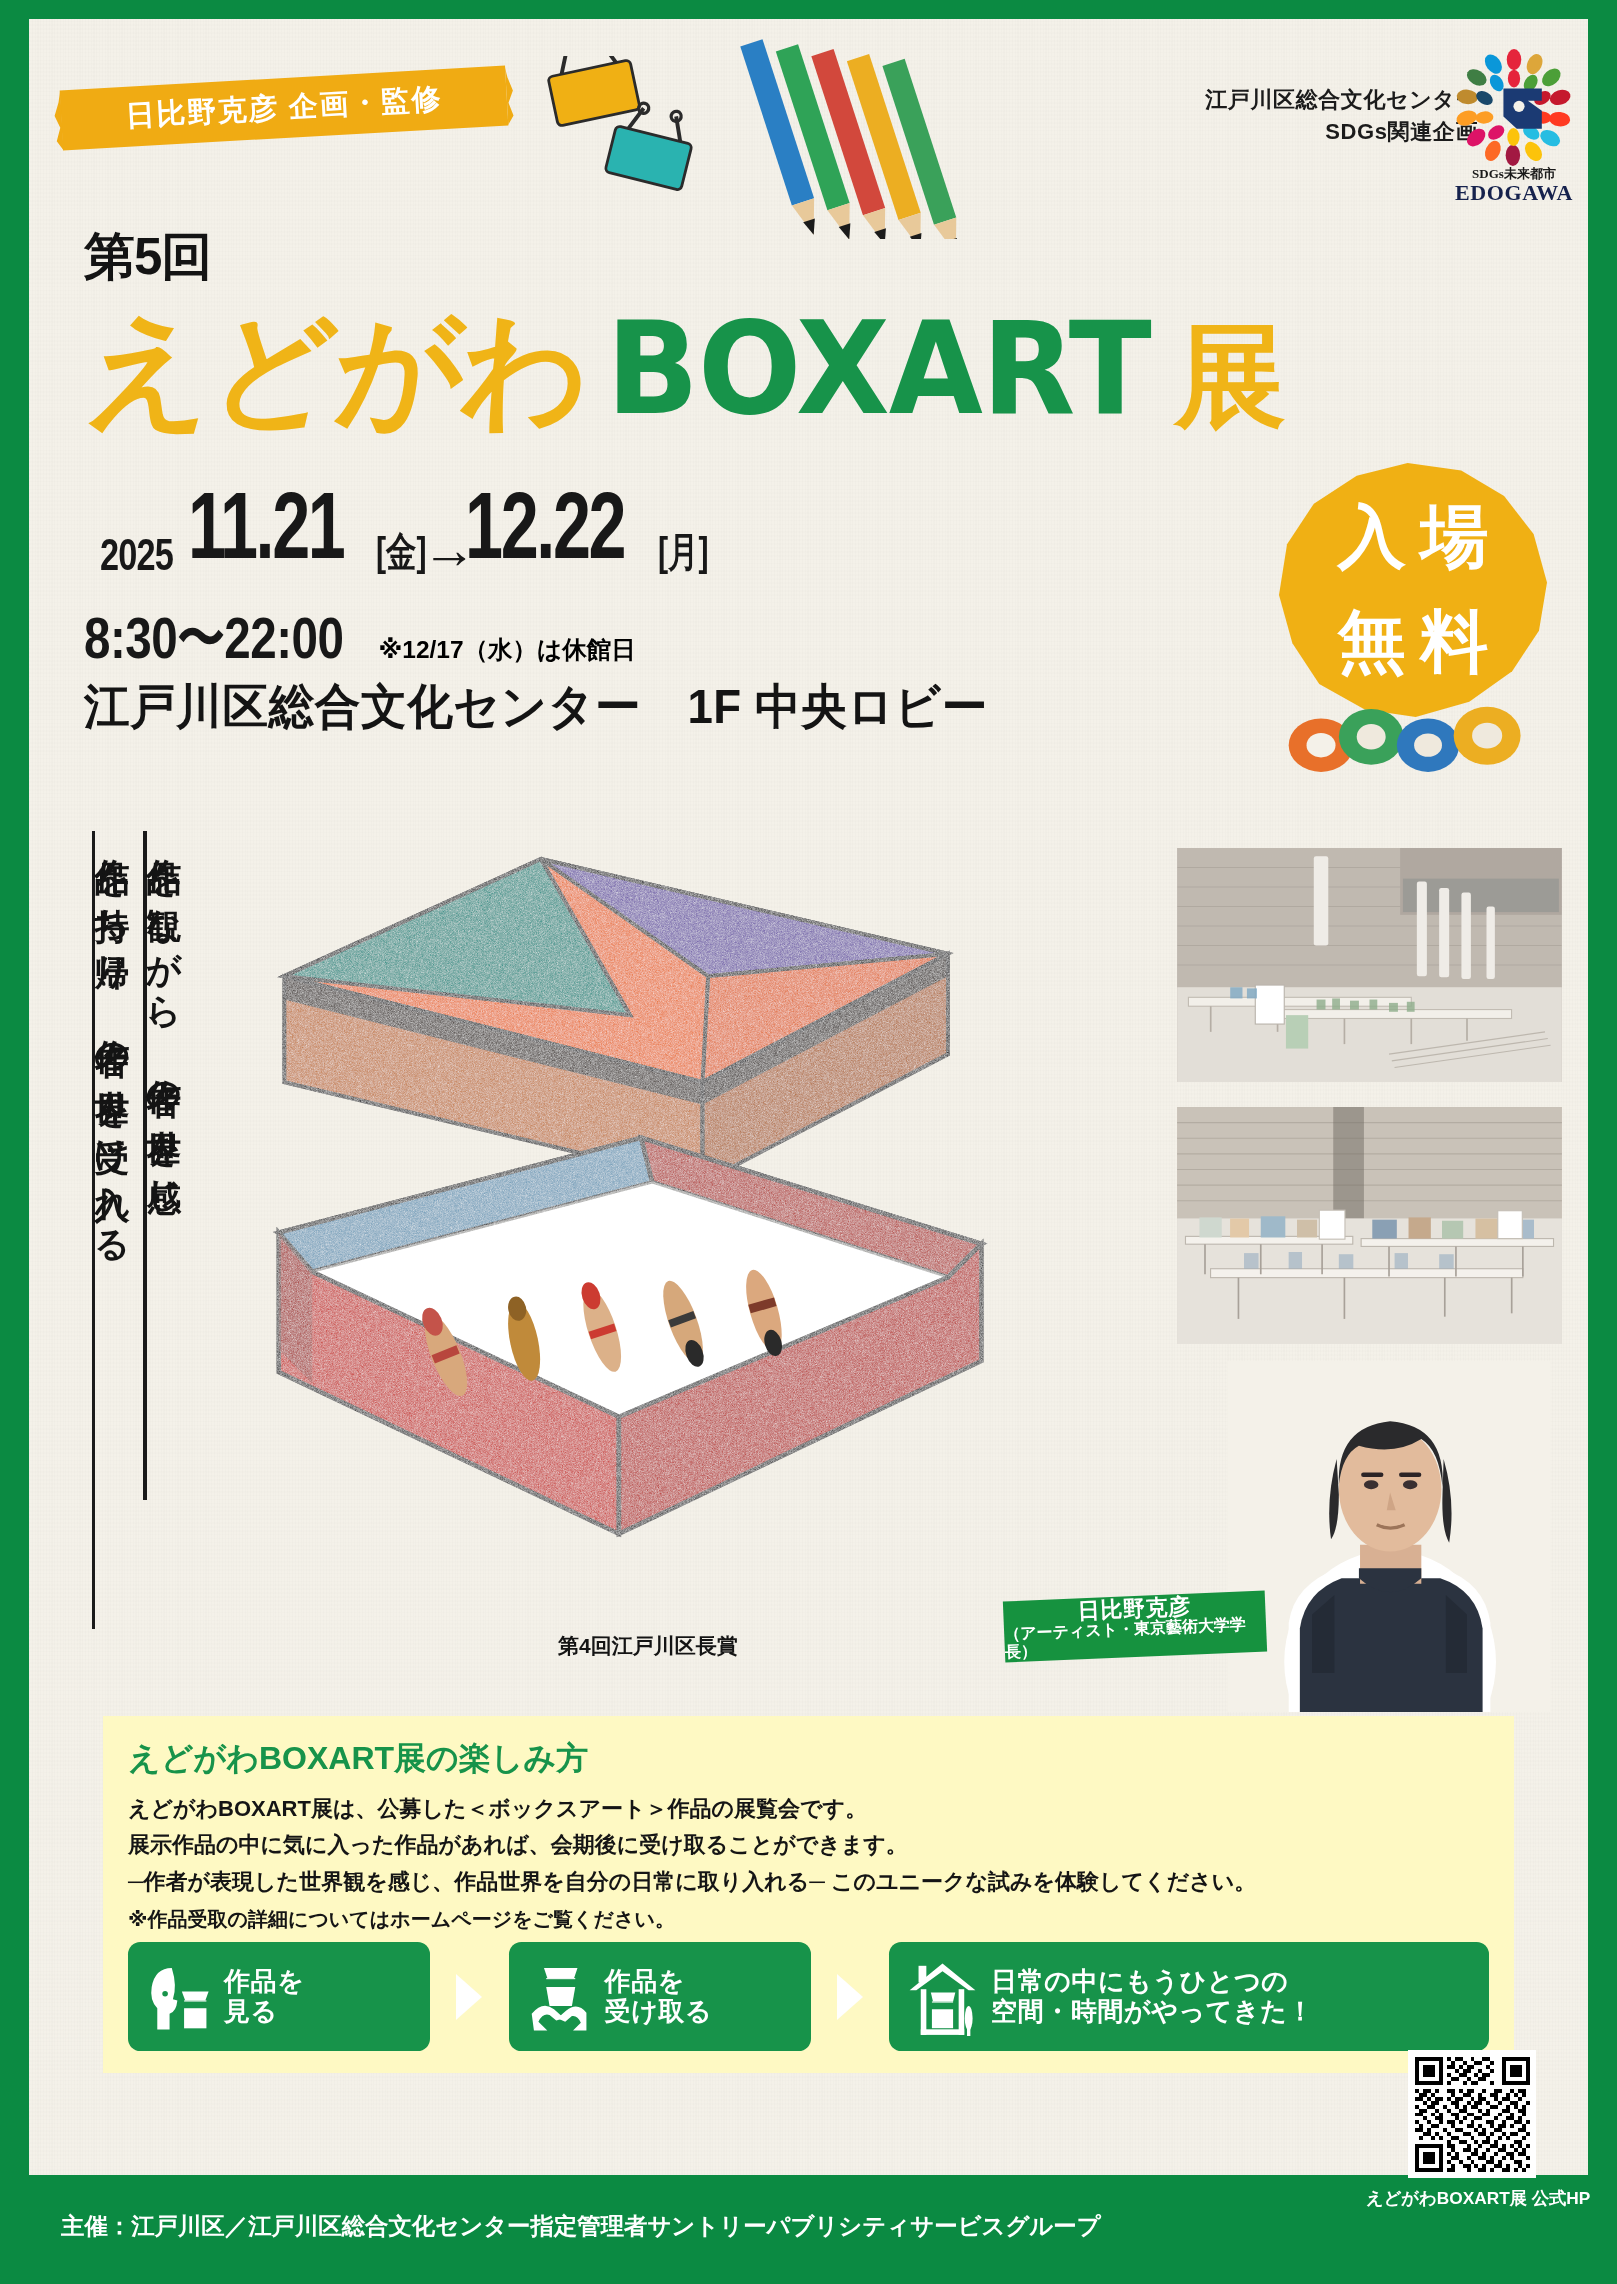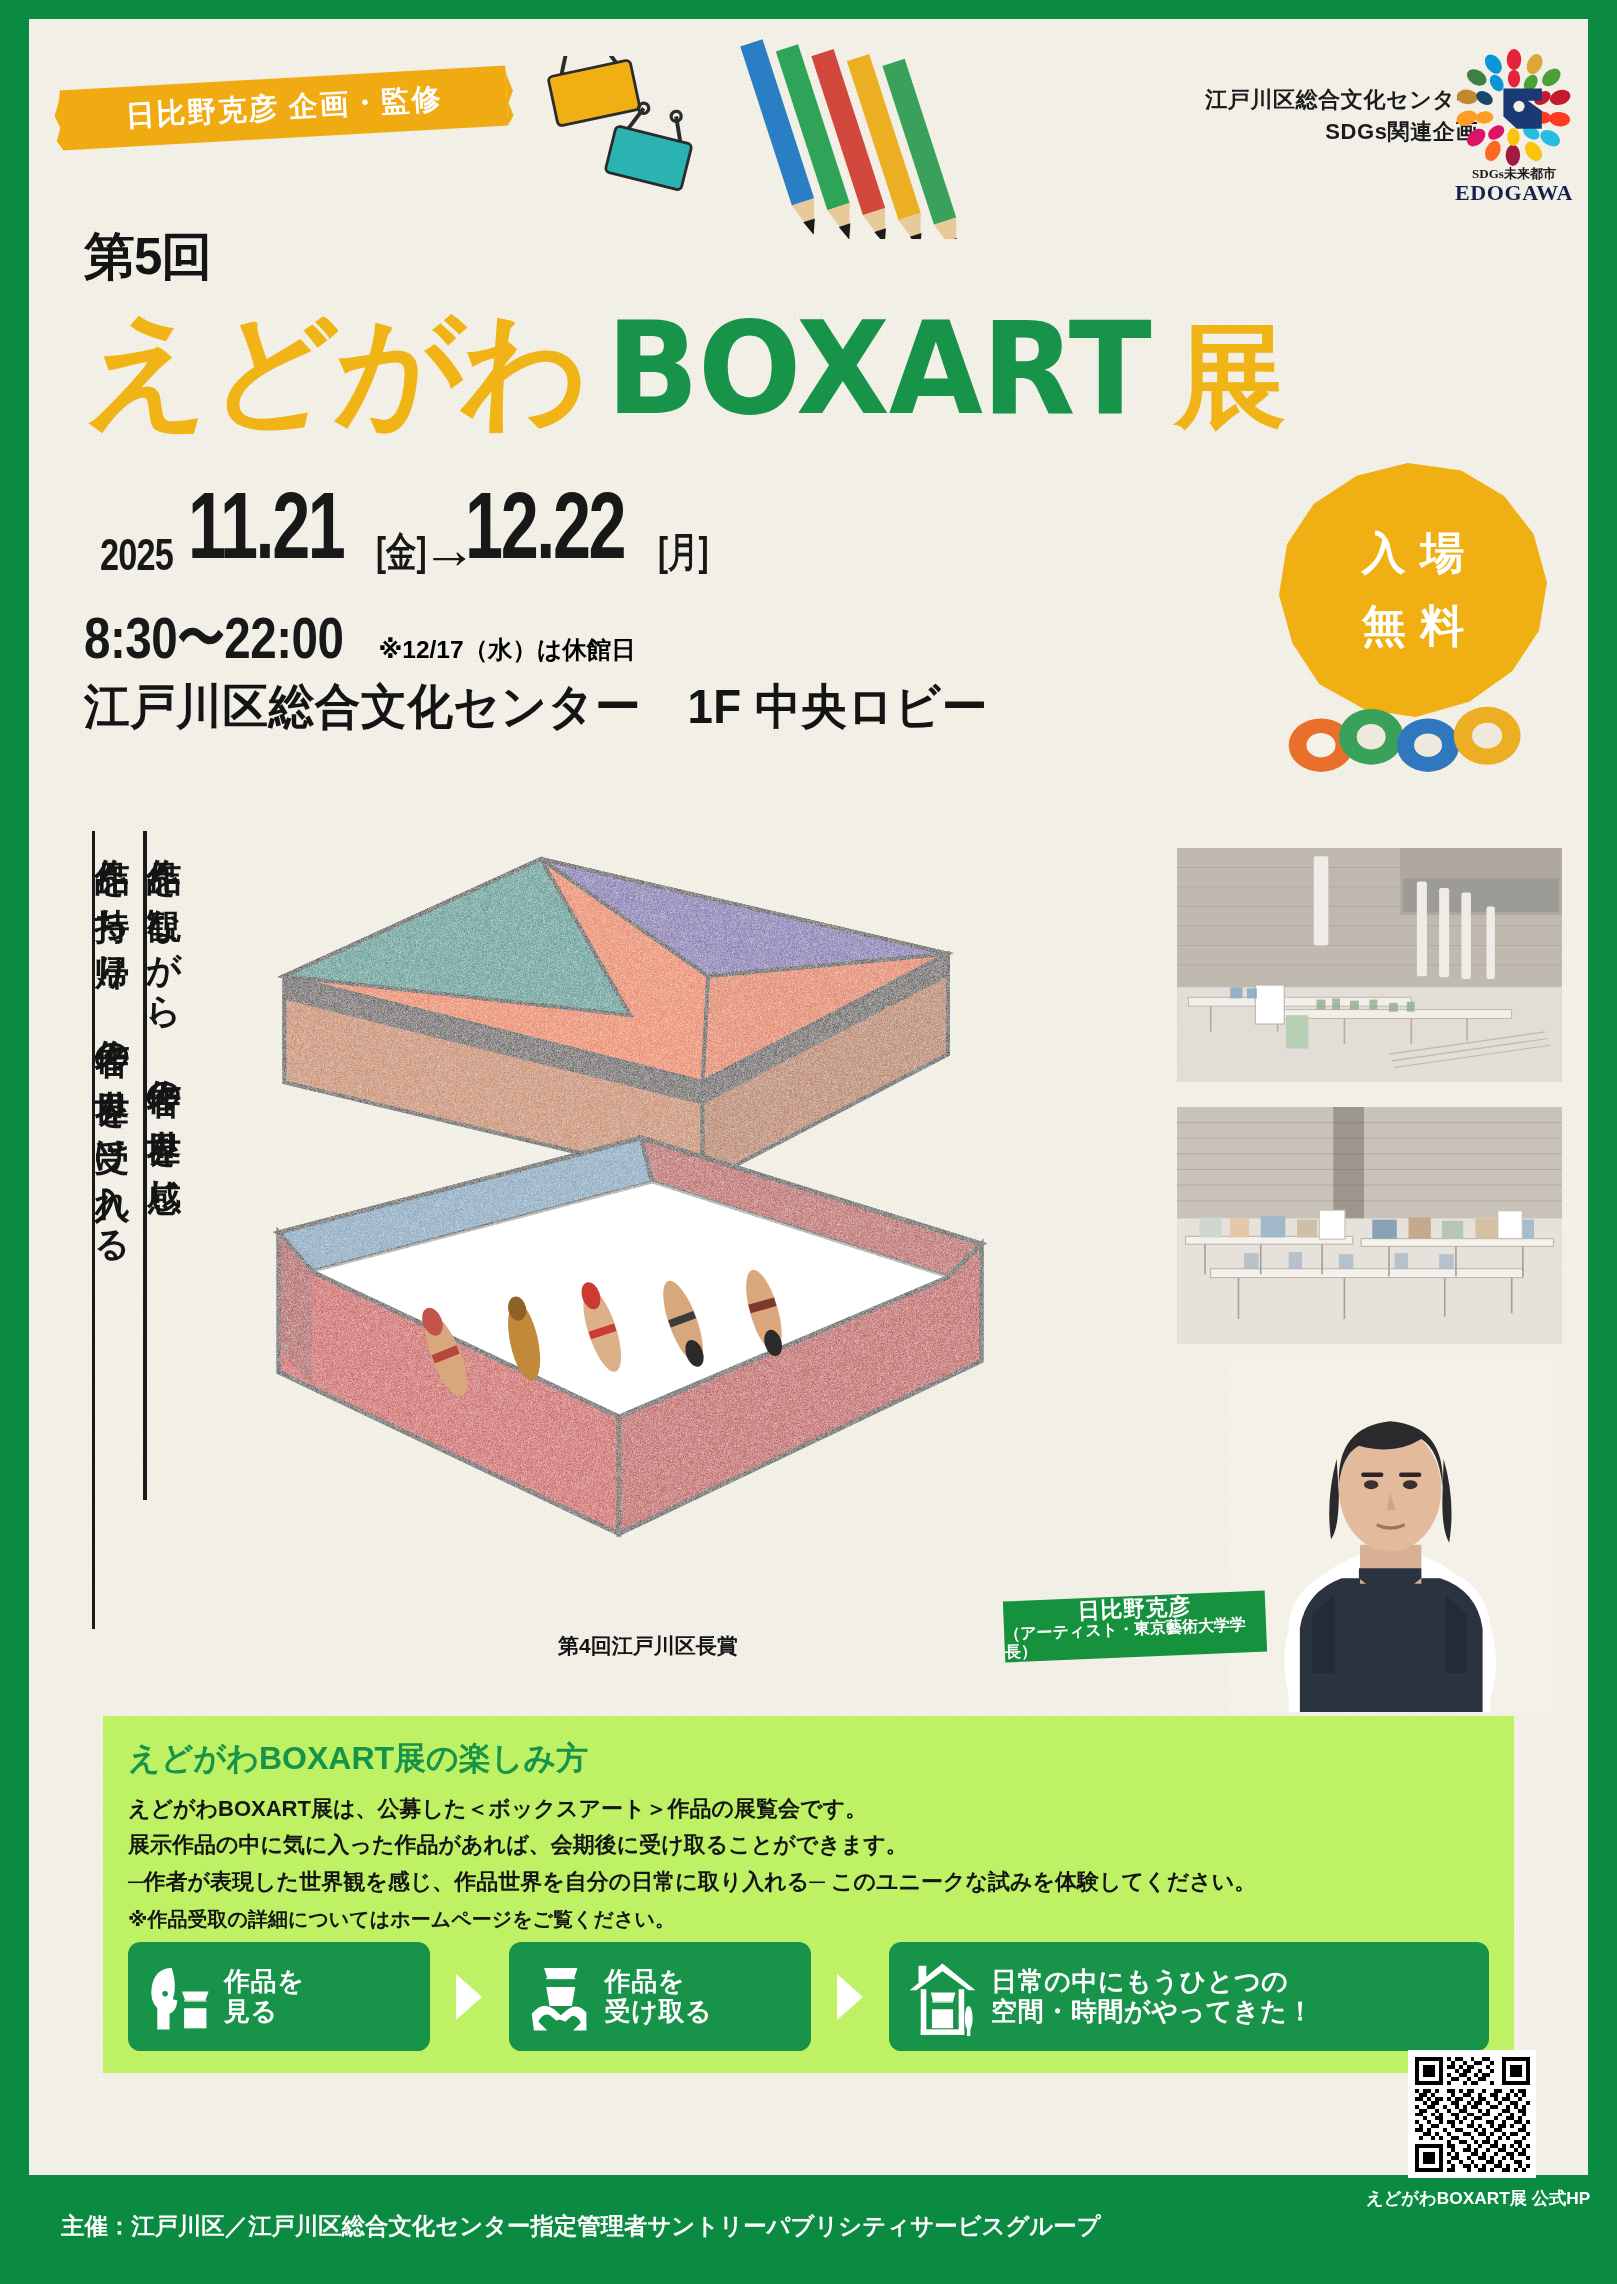--- a/index.html
+++ b/index.html
@@ -87,21 +87,21 @@
           transform:scaleX(0.95); transform-origin:left top; letter-spacing:0.6px; white-space:nowrap;}
 
   
   .free-badge{
     position:absolute; right:70px; top:463px; width:268px; height:254px;
     background:#f0b014;
     clip-path: polygon(48% 0%, 68% 3%, 84% 13%, 95% 28%, 100% 47%, 97% 66%, 87% 82%, 71% 94%, 51% 100%,
                        32% 97%, 15% 87%, 5% 71%, 0% 52%, 3% 32%, 13% 16%, 29% 5%);
     display:flex; flex-direction:column; align-items:center; justify-content:center; gap:14.5px;
   }
-  .free-badge .fb-row{ color:#fff; font-size:44px; font-weight:900; letter-spacing:14.5px; text-indent:14.5px;}
+  .free-badge .fb-row{ color:#fff; font-size:68px; font-weight:900; letter-spacing:14.5px; text-indent:14.5px;}
 
   .tapes-decor{ position:absolute; right:73px; top:692px; width:262px; height:84px; }
 
   
   .vcopy{ position:absolute; left:84px; top:831px; height:798px; display:flex; flex-direction:row-reverse; gap:5.6px;}
   .vcol{ display:flex; align-items:flex-start; }
   .vline{ width:3.3px; background:#1a1a1a; margin-left:7.8px; }
   .vtext{
     writing-mode: vertical-rl; text-orientation: upright;
     font-family:"DejaVu Serif","Liberation Serif", serif;
@@ -124,21 +124,21 @@
     position:absolute; left:1004px; top:1596px; width:262px; height:61px;
     background:#16923f; transform: rotate(-2.4deg);
     display:flex; flex-direction:column; align-items:center; justify-content:center;
   }
   .name-tape .n1{ color:#fff; font-size:22px; font-weight:700; letter-spacing:0.6px; line-height:1.05;}
   .name-tape .n2{ color:#fff; font-size:16px; font-weight:700; letter-spacing:0px; line-height:1.15;}
 
   
   .panel{
     position:absolute; left:103px; top:1716px; width:1411px; height:357px;
-    background:#bef264;
+    background:#fef9c3;
   }
   .panel h2{ position:absolute; left:25px; top:21px; font-size:32px; font-weight:900; color:#17934a; letter-spacing:0px;}
   .panel .p-line{ position:absolute; left:25px; font-size:22px; font-weight:700; color:#151515; letter-spacing:0px;}
   .pl1{ top:78px; } .pl2{ top:114px; } .pl3{ top:151px; } .pl4{ top:190px; font-size:20px !important;}
 
   .steps{ position:absolute; left:25px; top:226px; width:1361px; height:109px; display:flex; align-items:center; gap:12px;}
   .step{
     background:#17934a; border-radius:12.3px; height:109px;
     display:flex; align-items:center; gap:12.3px; padding:0 16.7px;
   }

